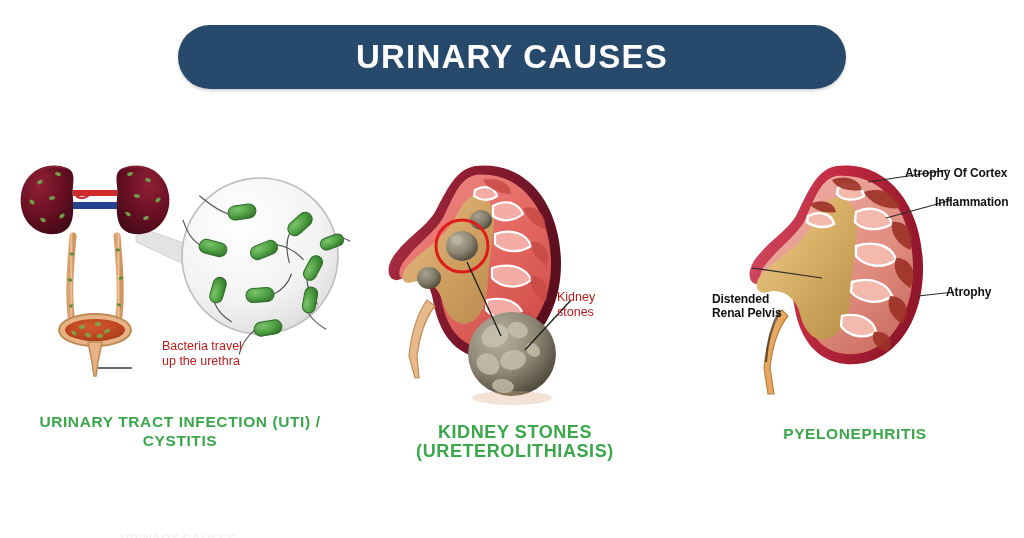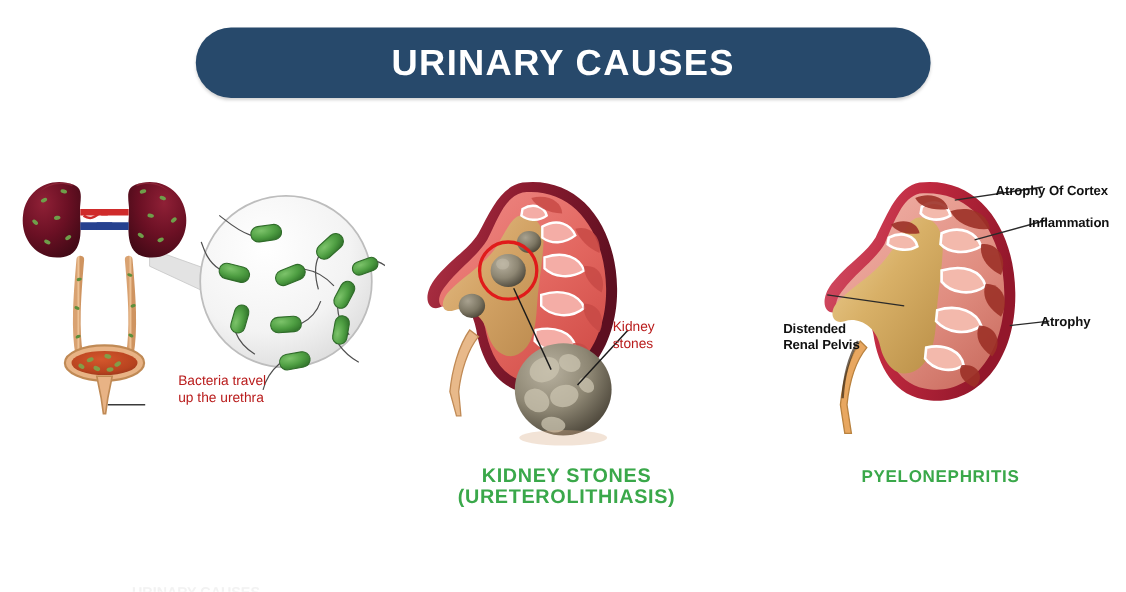--- a/index.html
+++ b/index.html
@@ -213,20 +213,22 @@
           </g>
         </g>
       </g>
 
       <line x1="88" y1="218" x2="122" y2="218" stroke="#3a3a3a" stroke-width="1.3"></line>
     </svg>
 
     <div class="callout" style="left:123px;top:189px;width:130px;margin-left:29px;">Bacteria travel
 up the urethra</div>
 
+    <div class="caption" id="cap1">URINARY TRACT INFECTION
+(UTI) / CYSTITIS</div>
   </div>
 
   <div class="panel" id="panel2">
 
     <svg class="figure" viewBox="0 0 320 268">
       <defs>
         <linearGradient id="capsule2" x1="0" y1="0" x2="1" y2="0.4">
           <stop offset="0%" stop-color="#b8374a"></stop>
           <stop offset="45%" stop-color="#8c1c30"></stop>
           <stop offset="100%" stop-color="#5d0f20"></stop>

